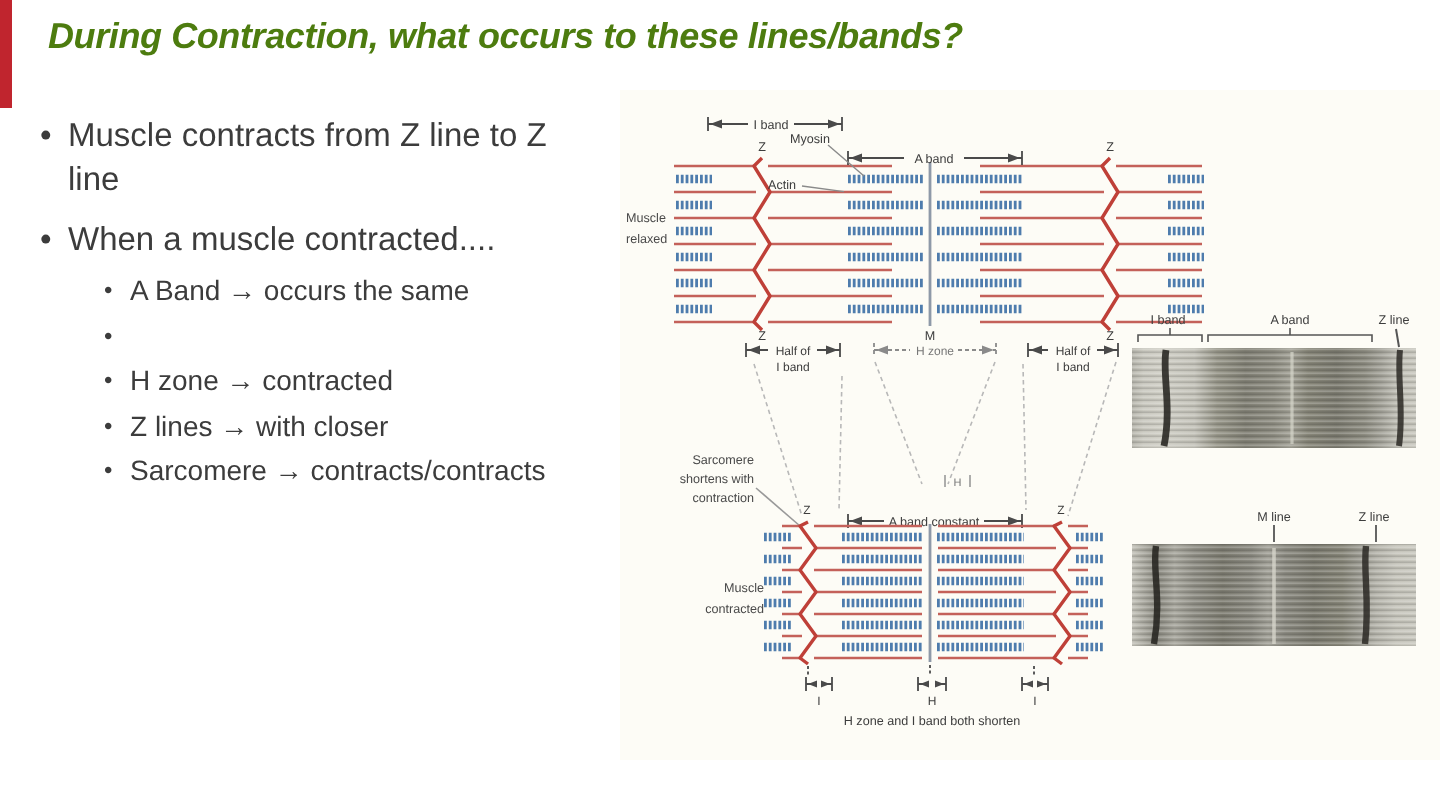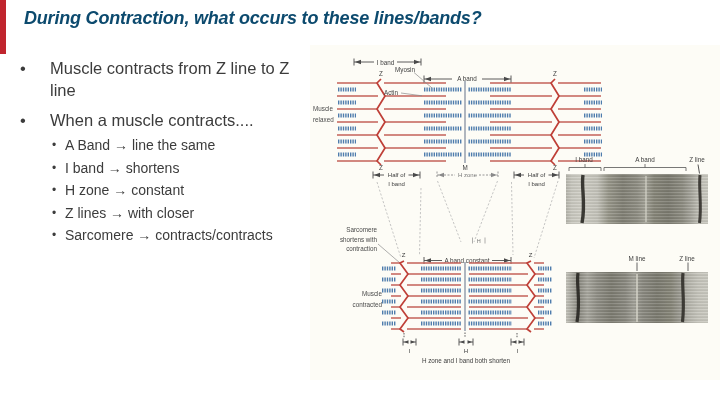--- a/index.html
+++ b/index.html
@@ -1,25 +1,25 @@
 <!DOCTYPE html>
 <html><head>
 <meta charset="utf-8">
 <style>
   html,body{margin:0;padding:0;background:#fff;}
   .slide{position:relative;width:720px;height:404px;background:#ffffff;overflow:hidden;
          font-family:"Liberation Sans",sans-serif;}
   .accent{position:absolute;left:0;top:0;width:6px;height:54px;background:#c0252e;}
   .title{position:absolute;left:24px;top:7px;width:676px;font-size:18px;line-height:22px;
-         font-weight:bold;font-style:italic;color:#0c4a6e;letter-spacing:-0.2px;}
+         font-weight:bold;font-style:italic;color:#4d7c0f;letter-spacing:-0.2px;}
   .bullet{position:absolute;display:flex;color:#3c3c3c;}
   .b1{left:20px;top:57px;width:300px;font-size:16.5px;line-height:22px;}
   .b2{left:20px;top:109px;width:300px;font-size:16.5px;line-height:22px;}
   .bullet .dot{width:14px;flex:0 0 14px;}
-  .bullet .txt{width:262px;margin-left:16px;}
+  .bullet .txt{width:262px;}
   .subs{position:absolute;left:52px;top:134px;color:#3c3c3c;font-size:14px;}
   .sub{display:flex;line-height:22.6px;}
   .sub .dot{width:13px;flex:0 0 13px;font-size:12px;}
   .fig{position:absolute;left:310px;top:45px;width:410px;height:335px;}
   .fig text{font-family:"Liberation Sans",sans-serif;font-size:6.3px;fill:#3d3d3d;}
   .fig text.sm{font-size:6px;}
   .fig text.xs{font-size:5.5px;fill:#777;}
   .fig text.gray{fill:#787878;}
   .fig text.state{fill:#4a4a4a;}
 </style>
@@ -29,34 +29,33 @@
 <div class="slide">
   <div class="accent"></div>
   <div class="title">During Contraction, what occurs to these lines/bands?</div>
 
   <div class="bullet b1">
     <span class="dot">•</span>
     <span class="txt">Muscle contracts from Z line to Z line</span>
   </div>
   <div class="bullet b2">
     <span class="dot">•</span>
-    <span class="txt">When a muscle contracts....</span>
+    <span class="txt">When a muscle contracted....</span>
   </div>
   <div class="subs">
     <div class="sub">
       <span class="dot">•</span>
-      <span>A Band → line the same</span>
-    </div>
-    <div class="sub">
-      <span class="dot">•</span>
-      <span>I band → shortens</span>
-    </div>
-    <div class="sub">
-      <span class="dot">•</span>
-      <span>H zone → constant</span>
+      <span>A Band → occurs the same</span>
+    </div>
+    <div class="sub">
+      <span class="dot">•</span>
+    </div>
+    <div class="sub">
+      <span class="dot">•</span>
+      <span>H zone → contracted</span>
     </div>
     <div class="sub">
       <span class="dot">•</span>
       <span>Z lines → with closer</span>
     </div>
     <div class="sub">
       <span class="dot">•</span>
       <span>Sarcomere → contracts/contracts</span>
     </div>
   </div>

